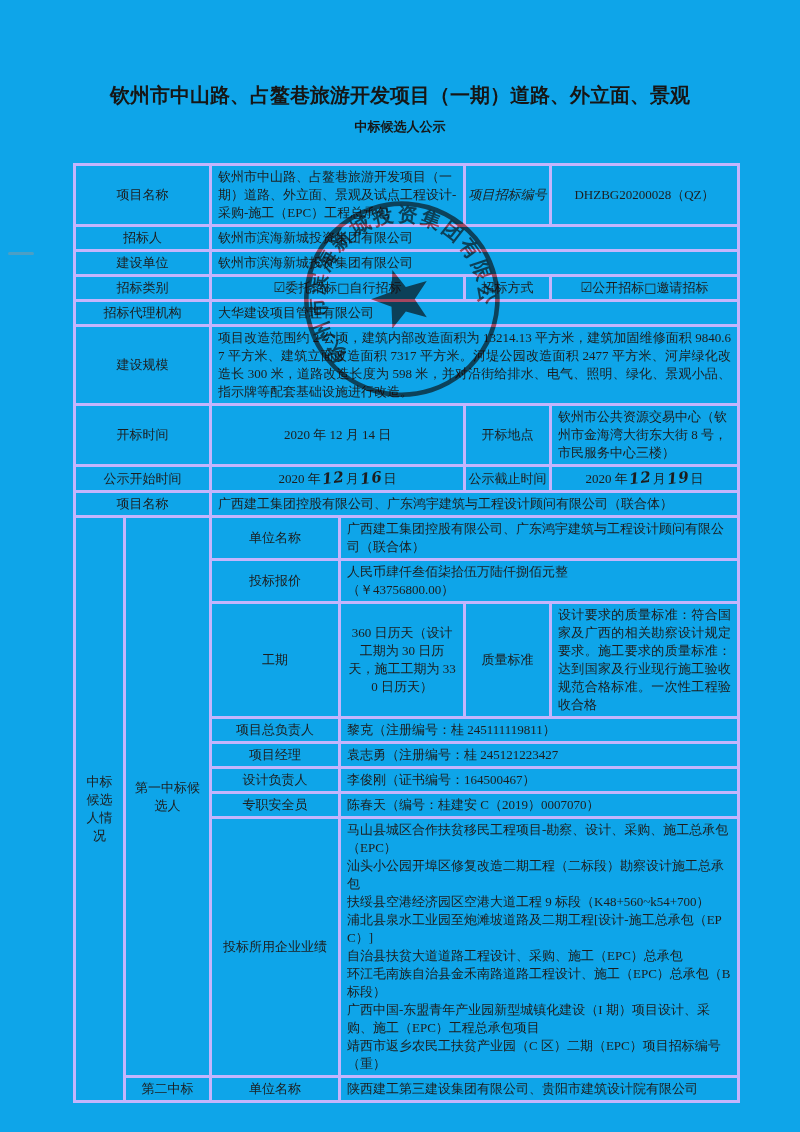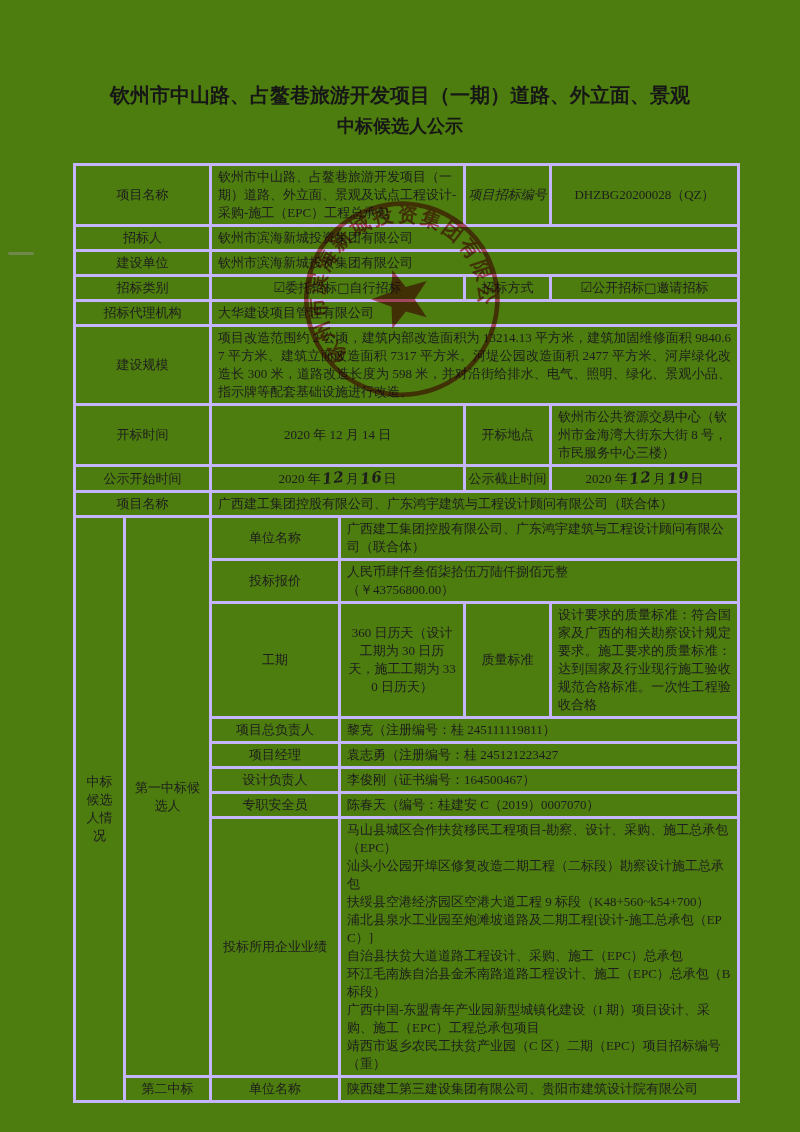--- a/index.html
+++ b/index.html
@@ -1,24 +1,24 @@
 <!DOCTYPE html>
 <html><head>
 <meta charset="utf-8">
 <style>
   html,body{margin:0;padding:0;background:#e8e8e8;}
   .page{
     position:relative;width:800px;height:1132px;margin:0 auto;
-    background:#4d7c0f;overflow:hidden;color:#1c1c1c;
+    background:#0ea5e9;overflow:hidden;color:#1c1c1c;
     font-family:"Liberation Serif","DejaVu Serif",serif;
   }
   .title{position:absolute;left:0;top:80px;width:100%;text-align:center;
     font-weight:700;font-size:20px;line-height:31px;color:#161616;}
   .title div{white-space:nowrap;}
-  .title .t3{font-size:18px;}
+  .title .t3{font-size:13px;}
   table.doc{
     position:absolute;left:73px;top:163px;width:664px;
     border-collapse:collapse;table-layout:fixed;
     font-size:13px;line-height:18px;color:#1d1d1d;
   }
   table.doc td{
     border:3px solid #c4b5fd;padding:2px 6px;vertical-align:middle;
     overflow:hidden;word-break:break-all;
   }
   td.lab{text-align:center;padding:2px 2px;}

